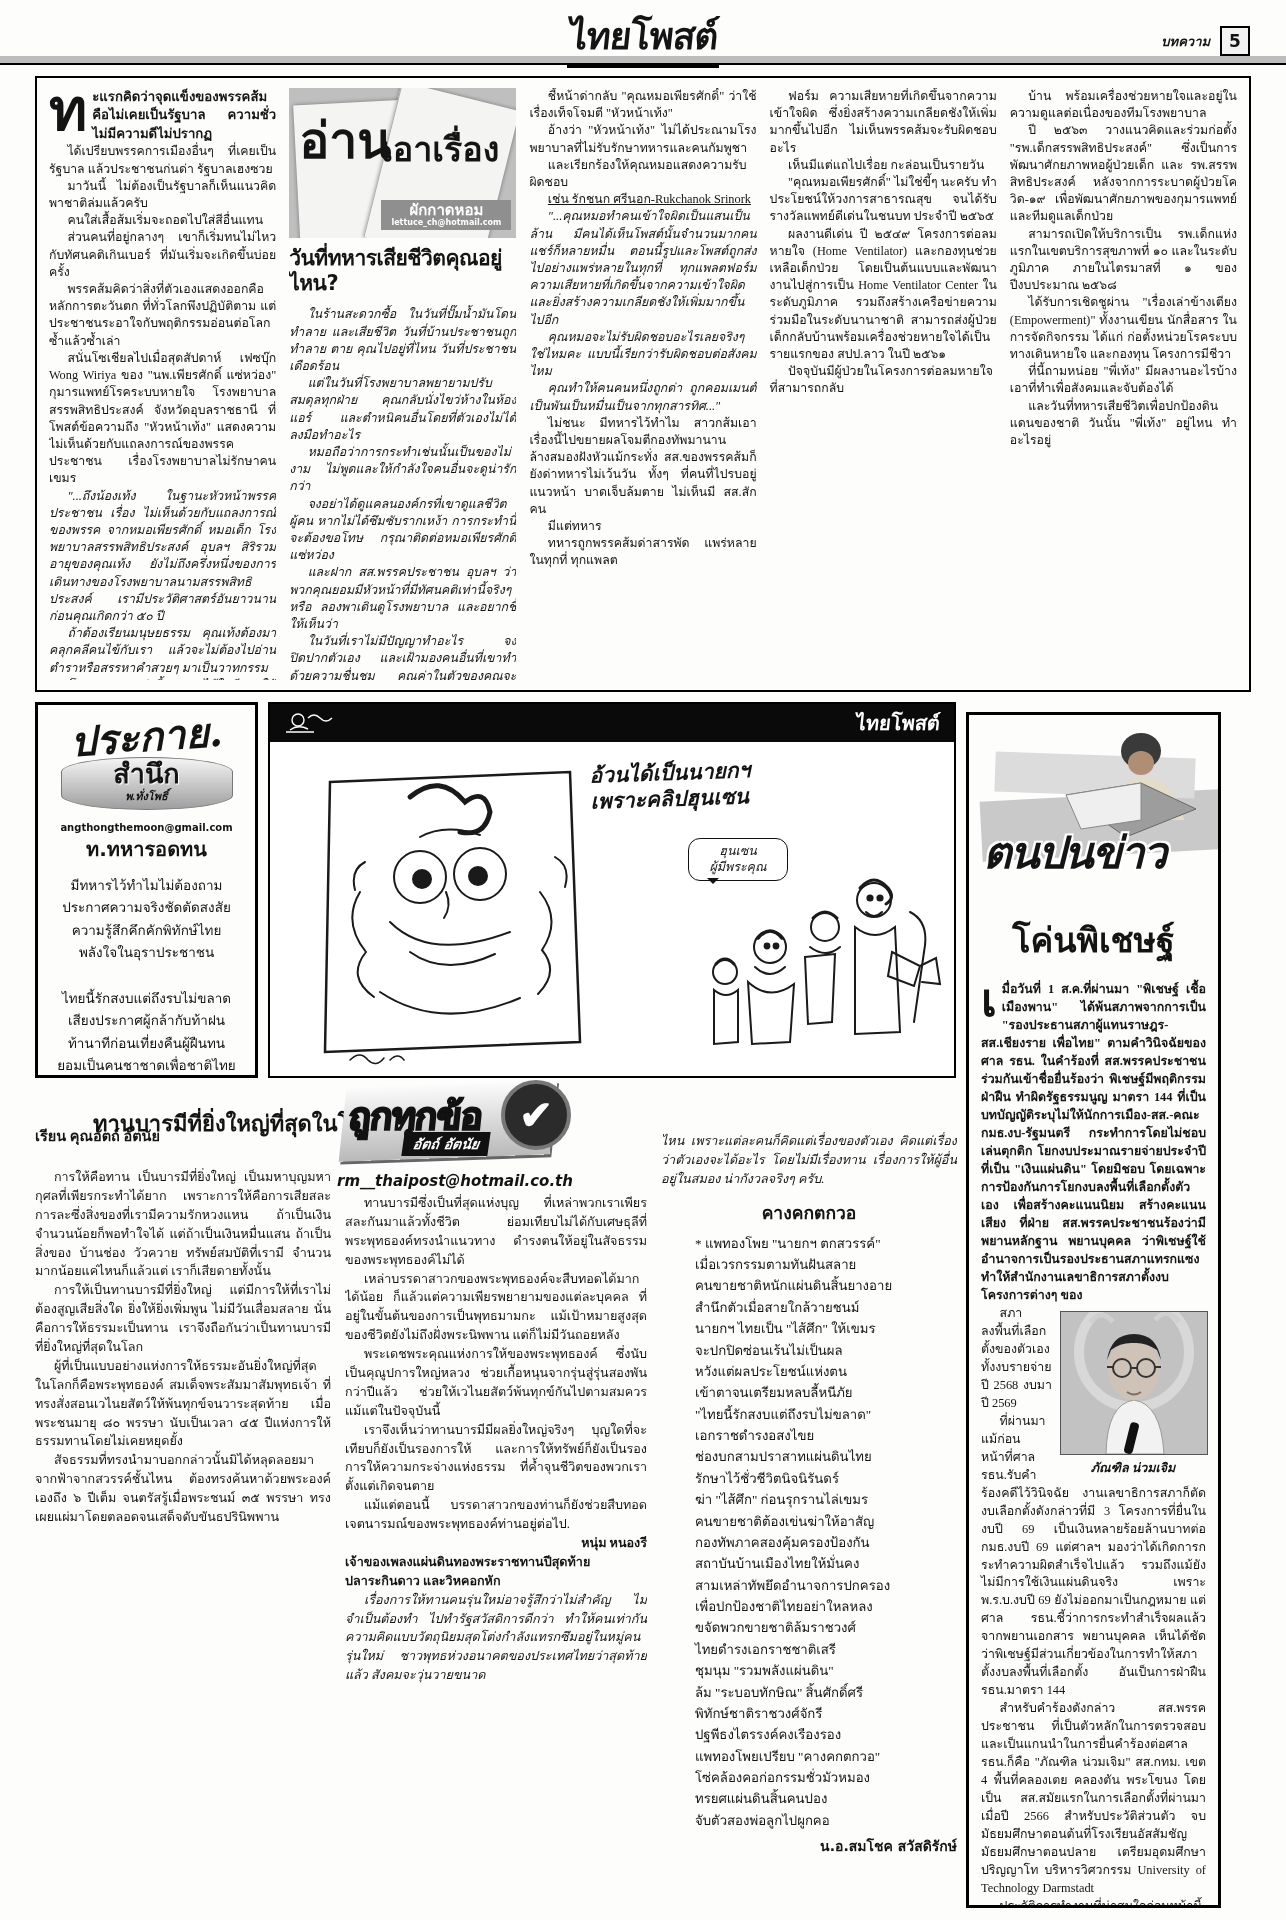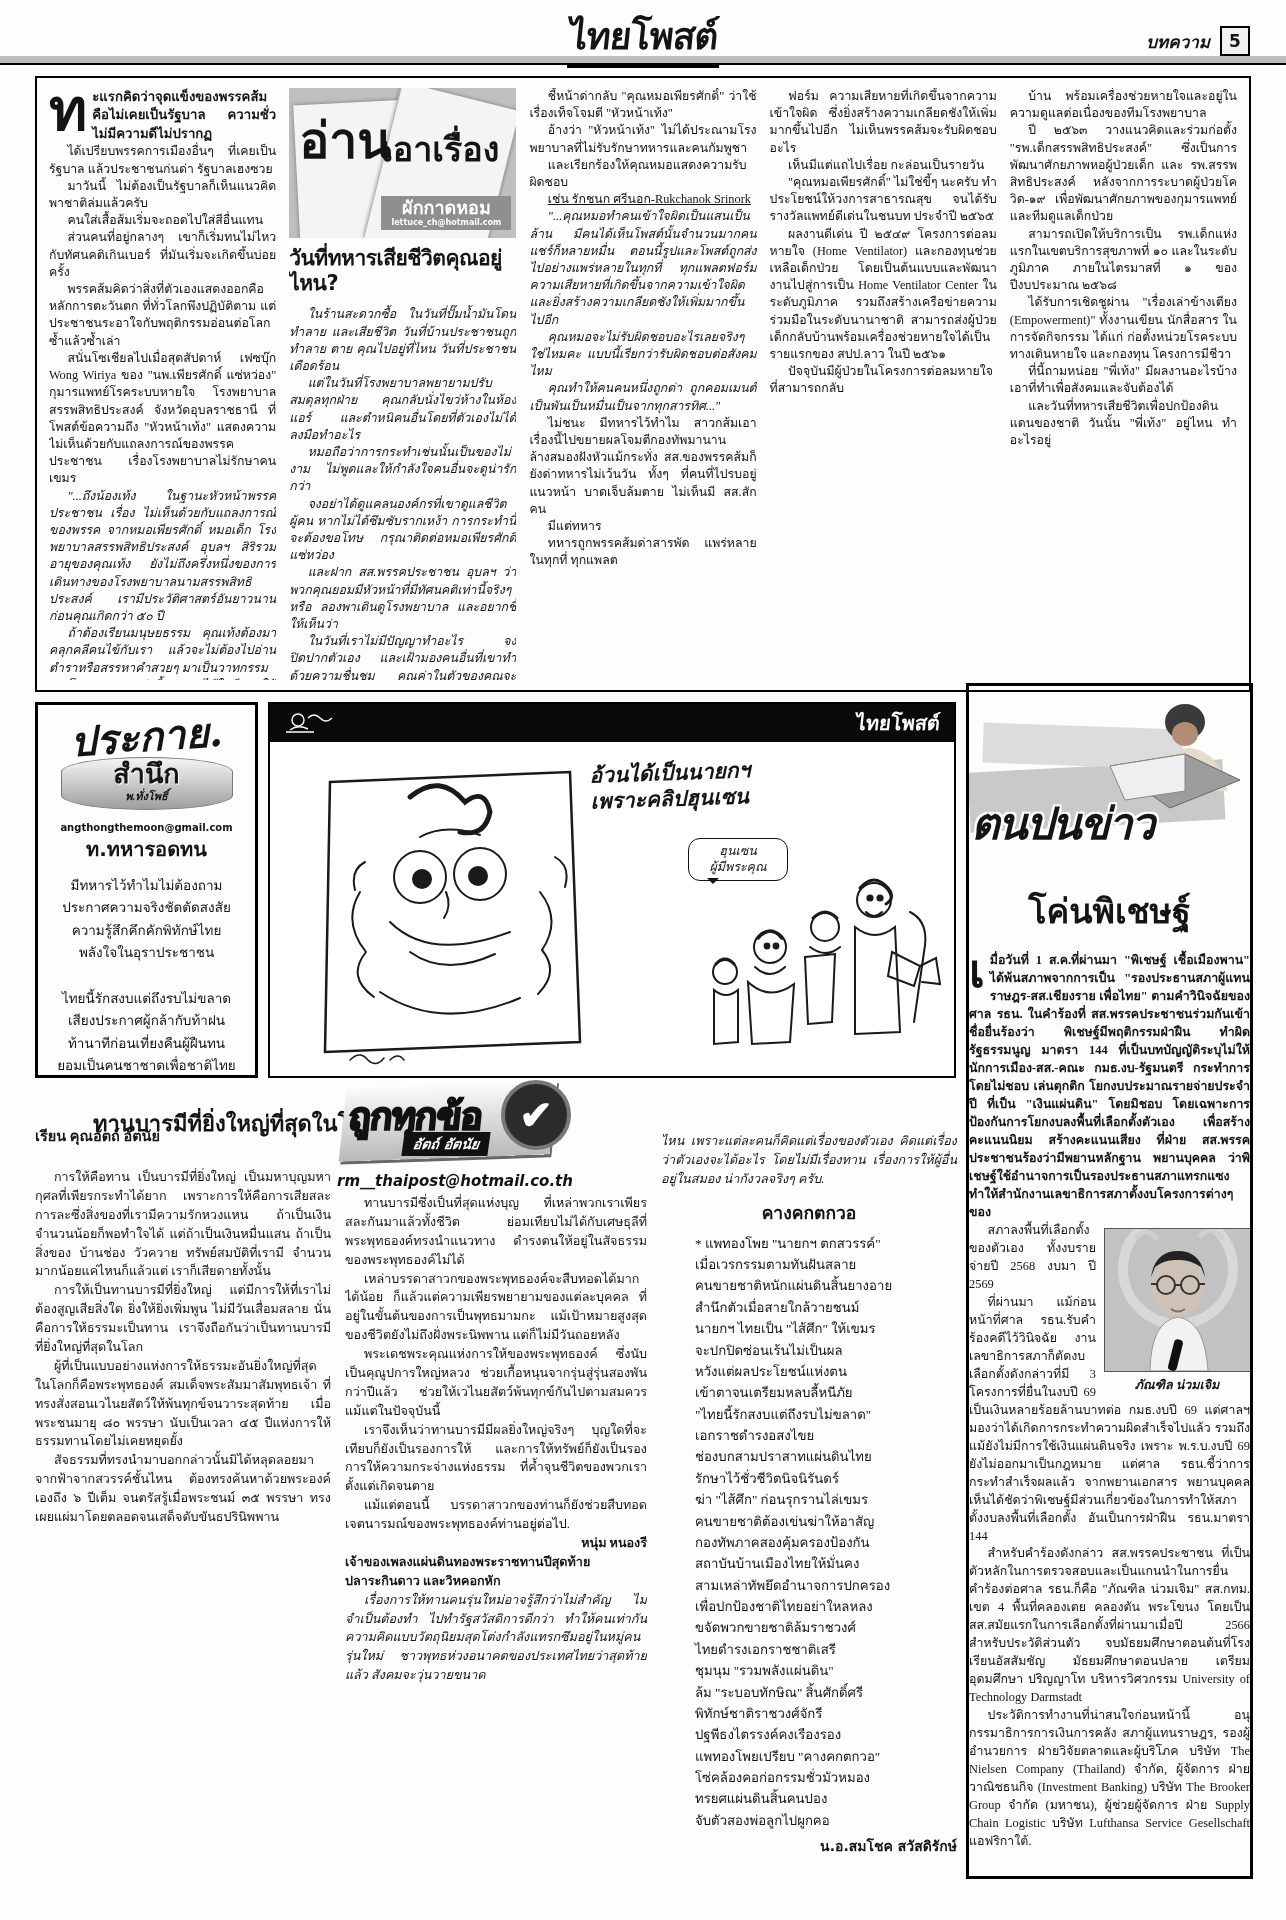--- a/index.html
+++ b/index.html
@@ -5,21 +5,21 @@
   html,body{margin:0;padding:0;background:#e8e8e8;}
   .page{position:relative;width:1286px;height:1920px;background:#fdfdfc;color:#141414;
         font-family:"Liberation Serif","DejaVu Serif",serif;overflow:hidden;}
   
   .mast-center{position:absolute;left:0;right:0;top:18px;text-align:center;}
   .mast-logo{display:inline-block;font-family:"DejaVu Sans",sans-serif;font-weight:900;
              font-size:37px;line-height:1;transform:skewX(-6deg);letter-spacing:-1px;}
   .mast-tagline{display:block;margin:2px auto 0;width:152px;background:#000;color:#fff;
                 font-size:7.5px;line-height:11px;font-family:"DejaVu Sans",sans-serif;letter-spacing:2px;}
   .mast-right{position:absolute;right:36px;top:26px;display:flex;align-items:center;gap:10px;}
-  .section-label{font-style:italic;font-weight:bold;font-size:17px;font-family:"DejaVu Sans",sans-serif;margin-left:36px;}
+  .section-label{font-style:italic;font-weight:bold;font-size:13px;font-family:"DejaVu Sans",sans-serif;margin-left:36px;}
   .page-num{display:inline-block;width:26px;height:26px;border:2px solid #000;background:#f2f2f2;
             text-align:center;line-height:26px;font-weight:bold;font-size:17px;font-family:"DejaVu Sans",sans-serif;}
   .rule{position:absolute;left:0;right:0;top:56px;height:7px;background:#bdbdbd;border-bottom:2px solid #000;}
   
   p{margin:0;text-indent:1.5em;font-size:12.3px;line-height:1.4;text-align:justify;}
   p.i{font-style:italic;} p.b{font-weight:bold;text-indent:0;}
   p.r{text-align:right;text-indent:0;} p.u{text-decoration:underline;}
   
   .lead-box{position:absolute;left:35px;top:76px;width:1216px;height:616px;border:2px solid #000;
             box-sizing:border-box;padding:10px 12px;display:flex;gap:13px;}
@@ -27,21 +27,21 @@
   .dropcap{float:left;font-size:58px;line-height:44px;font-weight:900;padding-right:5px;
            font-family:"DejaVu Sans",sans-serif;}
   .lede{font-weight:bold;font-size:13.2px;line-height:1.4;text-align:justify;}
   .read-logo{position:relative;height:150px;background:#bfbfbf;overflow:hidden;margin-bottom:8px;}
   .pg1,.pg2{position:absolute;background:#f4f4f2;box-shadow:0 0 4px rgba(0,0,0,.4);}
   .pg1{left:8px;top:14px;width:130px;height:150px;transform:rotate(-3deg);}
   .pg2{left:92px;top:6px;width:120px;height:160px;transform:rotate(14deg);border-left:1px solid #aaa;}
   .rl-t1{position:absolute;left:10px;top:28px;font-family:"DejaVu Sans",sans-serif;font-weight:900;font-size:50px;line-height:1;}
   .rl-t2{position:absolute;left:92px;top:44px;font-family:"DejaVu Sans",sans-serif;font-weight:900;font-size:34px;line-height:1;}
   .rl-label{position:absolute;right:5px;bottom:8px;background:#8f8f8f;color:#fff;padding:2px 10px 3px;text-align:center;}
-  .rl-author{font-family:"DejaVu Sans",sans-serif;font-weight:bold;font-size:18px;line-height:1.1;}
+  .rl-author{font-family:"DejaVu Sans",sans-serif;font-weight:bold;font-size:15px;line-height:1.1;}
   .rl-mail{font-family:"DejaVu Sans",sans-serif;font-weight:bold;font-size:8px;}
   .headline{margin:4px 0 10px;font-size:21px;line-height:1.2;font-weight:900;
             font-family:"DejaVu Sans",sans-serif;letter-spacing:-.5px;}
   
   .prakai-box{position:absolute;left:35px;top:702px;width:223px;height:376px;border:3px solid #000;
               box-sizing:border-box;text-align:center;padding-top:14px;}
   .pk-script{font-family:"DejaVu Serif",serif;font-style:italic;font-weight:900;font-size:40px;
              line-height:.9;transform:rotate(-4deg);}
   .pk-ribbon{position:relative;margin:2px auto 12px;width:170px;background:linear-gradient(#f5f5f5,#9e9e9e);
              border:1px solid #777;border-radius:50% / 28%;padding:2px 0 4px;}
@@ -60,22 +60,22 @@
              padding:0 14px;color:#fff;}
   .ct-brand{font-family:"DejaVu Sans",sans-serif;font-weight:900;font-size:20px;transform:skewX(-6deg);}
   .ct-art{position:relative;height:334px;overflow:hidden;}
   .ct-caption{position:absolute;left:320px;top:18px;font-weight:700;font-style:italic;font-size:21px;
               line-height:1.25;transform:rotate(-2deg);text-indent:0;}
   .ct-bubble{position:absolute;left:418px;top:96px;width:86px;border:1.5px solid #111;border-radius:12px;
              padding:4px 6px;text-align:center;font-size:12.5px;font-style:italic;line-height:1.3;background:#fff;}
   .ct-bubble:after{content:"";position:absolute;left:18px;bottom:-10px;border:6px solid transparent;
                    border-top-color:#111;}
   
-  .ton-box{position:absolute;left:966px;top:683px;width:287px;height:1196px;border:3px solid #000;
-           box-sizing:border-box;padding:10px 0;overflow:hidden;}
+  .ton-box{position:absolute;left:966px;top:712px;width:255px;height:1196px;border:3px solid #000;
+           box-sizing:border-box;padding:10px 12px;overflow:hidden;}
   .tp-logo{position:relative;height:180px;margin-bottom:6px;}
   .tp-brush{position:absolute;background:#c9c9c9;}
   .tp-text{position:absolute;left:2px;bottom:18px;font-family:"DejaVu Sans",sans-serif;font-weight:900;
            font-style:italic;font-size:44px;letter-spacing:-2px;
            text-shadow:-2px -2px 0 #fff,2px -2px 0 #fff,-2px 2px 0 #fff,2px 2px 0 #fff,0 3px 0 #fff;}
   .tp-head{text-align:center;font-weight:900;font-size:34px;font-family:"DejaVu Sans",sans-serif;margin:8px 0 14px;}
   .tp-body p{font-size:12.4px;line-height:1.45;}
   .tp-drop{float:left;font-size:46px;line-height:38px;font-weight:900;padding-right:5px;
            font-family:"DejaVu Sans",sans-serif;}
   .tp-photo{float:right;width:146px;margin:6px 0 4px 8px;text-align:center;}

